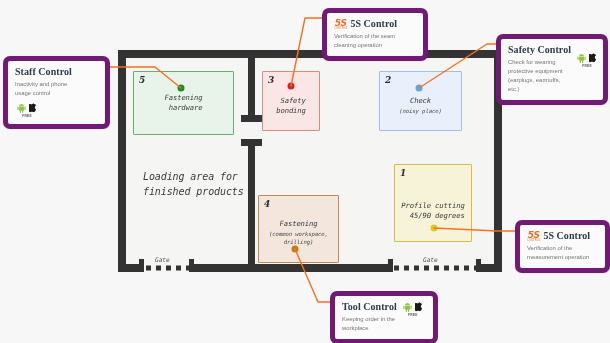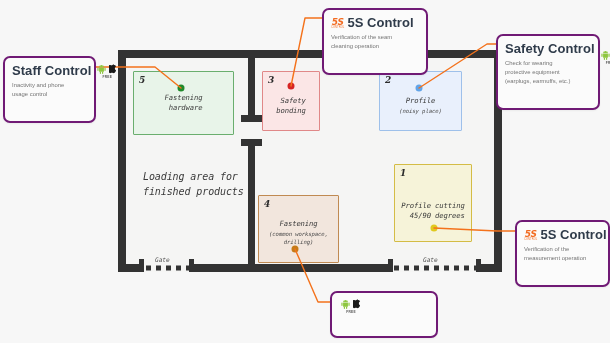--- a/index.html
+++ b/index.html
@@ -91,36 +91,37 @@
     font-style: italic;
     font-size: 6.2px;
     color: #555;
     letter-spacing: -0.1px;
   }
 
   
   .callout {
     position: absolute;
     background: #fbfbfb;
-    border: 2px solid #701a75;
+    border: 5px solid #701a75;
     border-radius: 7px;
     box-shadow: 0 1px 2px rgba(0,0,0,0.05);
-    padding: 5px 7px 22px 7px;
+    padding: 5px 7px 6px 7px;
     display: flex;
     align-items: flex-start;
     gap: 4px;
   }
   .callout .cbody { display: flex; flex-direction: column; }
   .callout .ctitle {
-    font-size: 13px;
+    font-size: 10px;
     font-weight: 700;
     color: #2f3b4a;
     letter-spacing: 0.05px;
     white-space: nowrap;
     margin-bottom: 2.5px;
+    font-family: Liberation Serif, serif;
   }
   .callout .cdesc {
     font-size: 5.9px;
     color: #767676;
     line-height: 1.55;
     white-space: pre-line;
   }
   .titlerow { display: flex; align-items: center; gap: 3px; }
 
   
@@ -212,21 +213,21 @@
   </div>
 
   <div class="room" style="left:262px; top:71px; width:58px; height:60px; background:#fbe6e6; border-color:#e08888;">
     <span class="rnum">3</span>
     <span class="rname" style="white-space:pre-line; margin-top:10px;">Safety
 bonding</span>
   </div>
 
   <div class="room" style="left:379px; top:71px; width:83px; height:60px; background:#e9f0fc; border-color:#9ec0ea;">
     <span class="rnum">2</span>
-    <span class="rname" style="margin-top:10px;">Profile</span>
+    <span class="rname" style="margin-top:10px;">Check</span>
     <span class="rsub">(noisy place)</span>
   </div>
 
   <div class="room" style="left:394px; top:164px; width:78px; height:78px; background:#f6f3d9; border-color:#d4bc45;">
     <span class="rnum">1</span>
     <span class="rname" style="white-space:pre-line; margin-top:16px;">Profile cutting
 45/90 degrees</span>
   </div>
 
   <div class="room" style="left:258px; top:195px; width:81px; height:68px; background:#f2e6dd; border-color:#c08a52;">
@@ -256,21 +257,21 @@
       <path d="M322,18 L305,18 L291,86"></path>
 
       <path d="M496,44 L487,44 L419,88"></path>
 
       <path d="M515,231 L497,231 L434,228"></path>
 
       <path d="M330,302 L318,302 L295,249"></path>
     </g>
   </svg>
 
-  <div class="callout" style="left:3px; top:56px; width:93px;">
+  <div class="callout" style="left:3px; top:56px; width:107px;flex-direction:column;">
     <div class="cbody">
       <div class="titlerow">
         <span class="ctitle">Staff Control</span>
       </div>
       <span class="cdesc">Inactivity and phone
 usage control</span>
     </div>
     <div class="stores">
       <div class="storeicons">
         <svg width="9" height="10" viewBox="0 0 24 26">
@@ -305,21 +306,21 @@
           <span class="fbig">5S</span>
           <span class="fsmall">CONTROL</span>
         </span>
         <span class="ctitle">5S Control</span>
       </div>
       <span class="cdesc">Verification of the seam
 cleaning operation</span>
     </div>
   </div>
 
-  <div class="callout" style="left:496px; top:34px; width:104px;">
+  <div class="callout" style="left:496px; top:34px; width:112px;">
     <div class="cbody">
       <div class="titlerow">
         <span class="ctitle">Safety Control</span>
       </div>
       <span class="cdesc">Check for wearing
 protective equipment
 (earplugs, earmuffs, etc.)</span>
     </div>
     <div class="stores" style="padding-top:9px;">
       <div class="storeicons">
@@ -356,20 +357,27 @@
           <span class="fsmall">CONTROL</span>
         </span>
         <span class="ctitle">5S Control</span>
       </div>
       <span class="cdesc">Verification of the
 measurement operation</span>
     </div>
   </div>
 
   <div class="callout" style="left:330px; top:291px; width:108px;">
+    <div class="cbody">
+      <div class="titlerow">
+        <span class="ctitle">Tool Control</span>
+      </div>
+      <span class="cdesc">Keeping order in the
+workplace</span>
+    </div>
     <div class="stores">
       <div class="storeicons">
         <svg width="9" height="10" viewBox="0 0 24 26">
           <g fill="#8ec63f">
             <path d="M5.5,9 h13 v10 a1.5,1.5 0 0 1 -1.5,1.5 h-10 a1.5,1.5 0 0 1 -1.5,-1.5 z"></path>
             <rect x="1" y="9" width="3.2" height="9" rx="1.6"></rect>
             <rect x="19.8" y="9" width="3.2" height="9" rx="1.6"></rect>
             <rect x="7.5" y="19.5" width="3.2" height="6.5" rx="1.6"></rect>
             <rect x="13.3" y="19.5" width="3.2" height="6.5" rx="1.6"></rect>
             <path d="M5.5,7.8 a6.5,5.6 0 0 1 13,0 z"></path>

